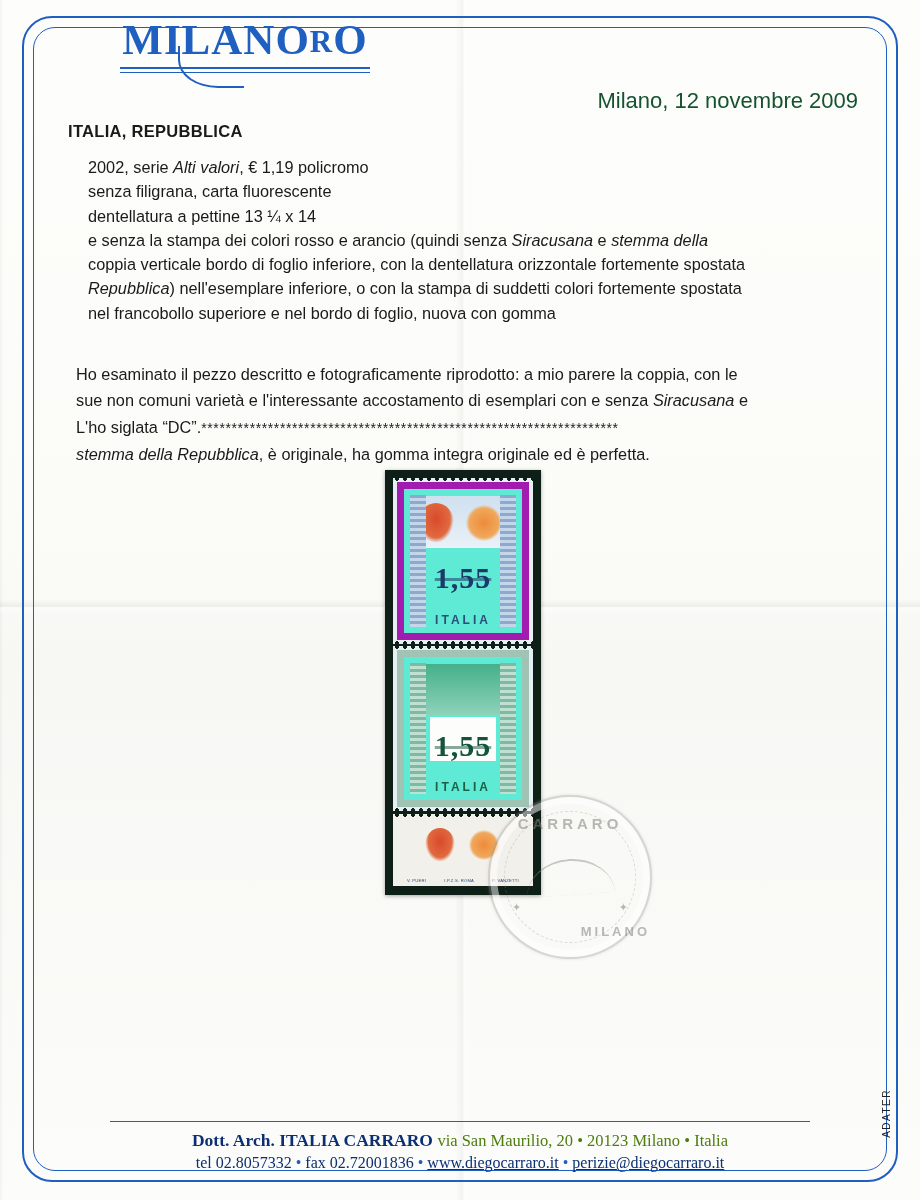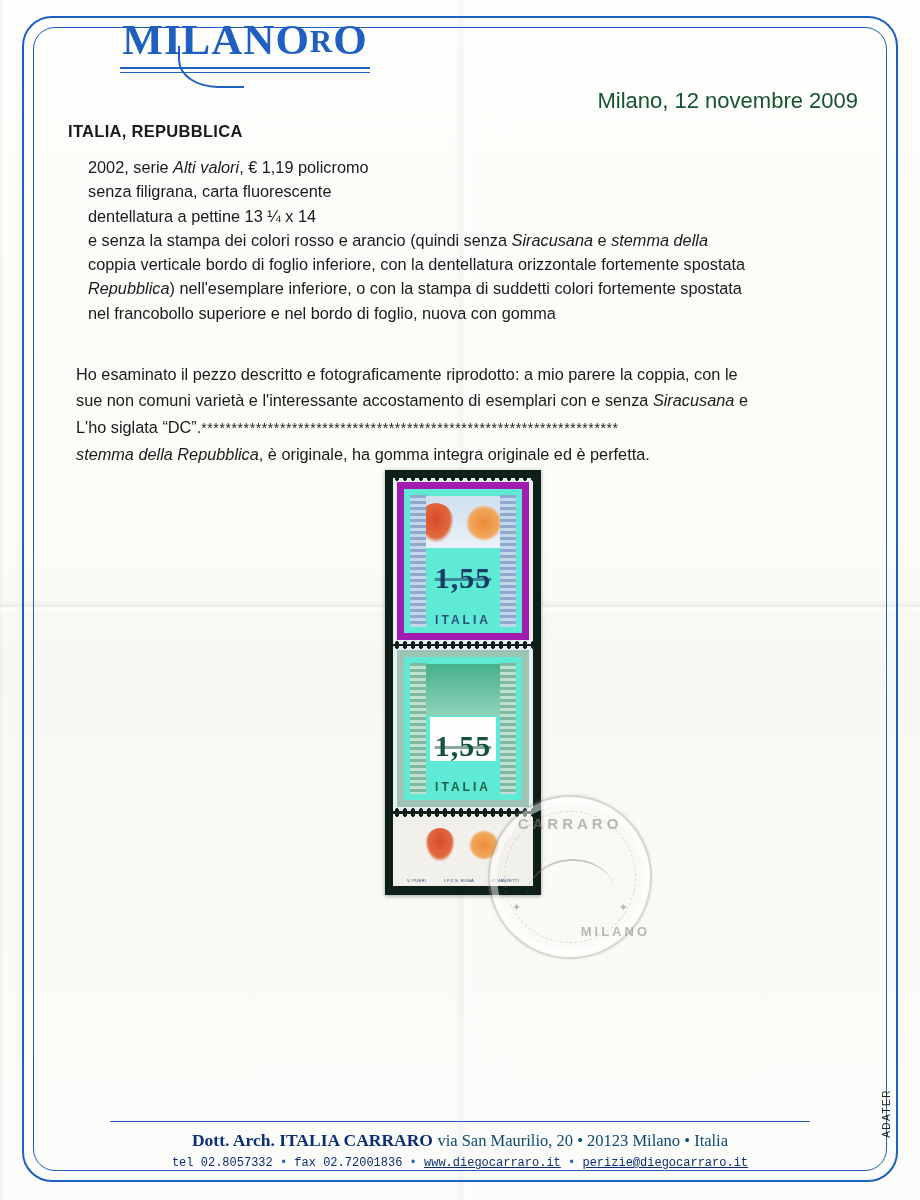--- a/index.html
+++ b/index.html
@@ -344,25 +344,25 @@
   }
   .f-name {
     font-family: "Liberation Serif", serif;
     font-weight: bold;
     font-size: 17.5px;
     color: #0c2f73;
   }
   .f-addr {
     font-family: "Liberation Serif", serif;
     font-size: 16.5px;
-    color: #0c4a6e;
+    color: #4d7c0f;
   }
   .f-line2 {
-    font-family: Liberation Mono, monospace;
-    font-size: 12px;
+    font-family: Liberation Serif, serif;
+    font-size: 16px;
     color: #0c2f73;
   }
   .f-line2 .link { text-decoration: underline; }
   .dot { color: #1f5fbf; }
 </style>
 </head>
 <body>
 
 <div class="paper"></div>
 <div class="crease-h"></div>

